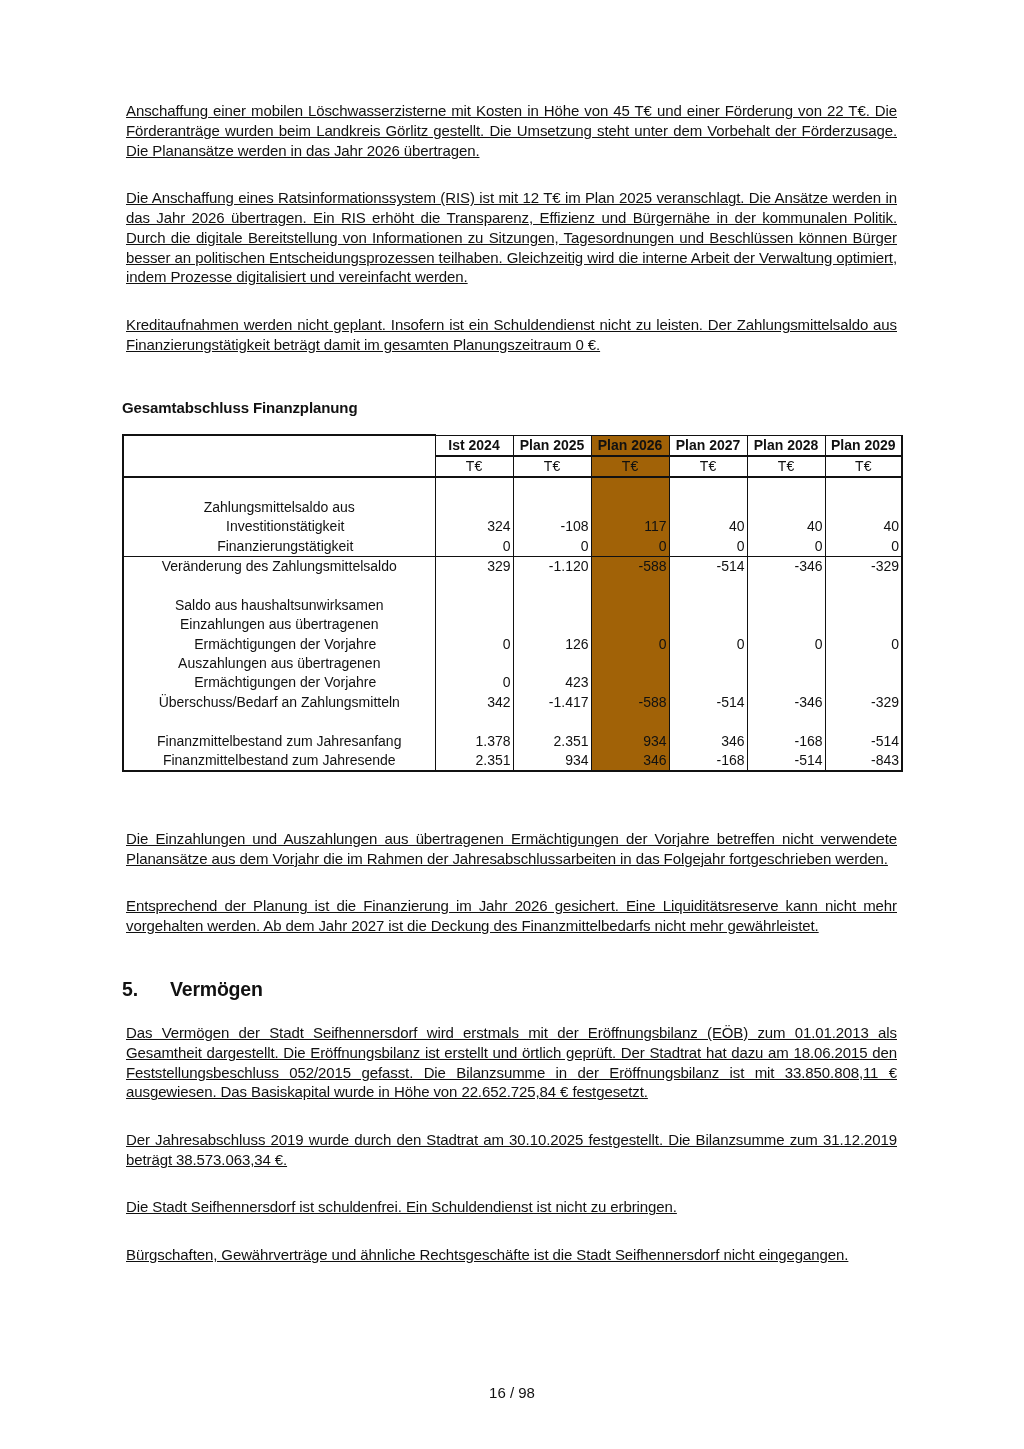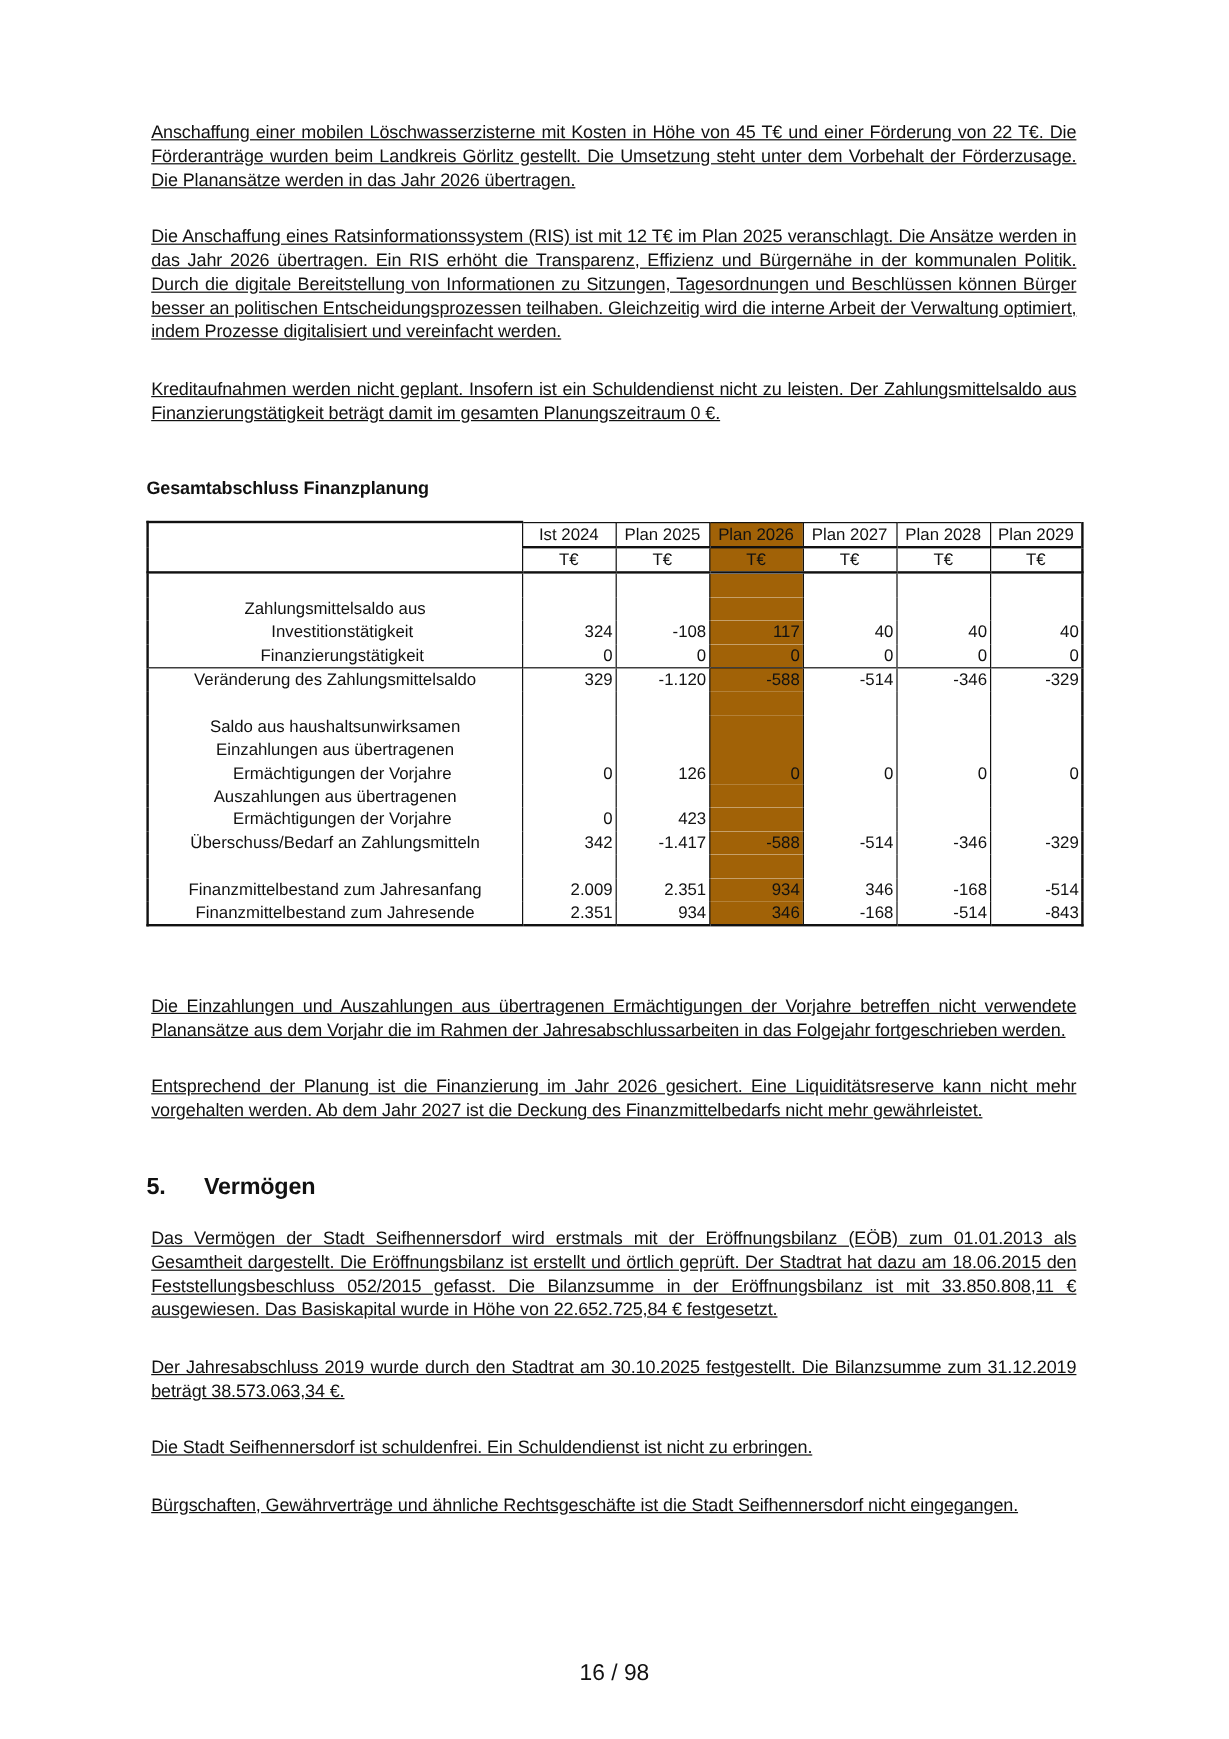--- a/index.html
+++ b/index.html
@@ -52,21 +52,21 @@
       line-height: 19.4px;
       white-space: nowrap;
       overflow: hidden;
       border-left: 1px solid #111;
       border-right: 1px solid #111;
     }
     .fin-table td.lbl { text-align: center; padding-left: 2px; }
     .fin-table td.num { text-align: right; padding-right: 2px; }
     .fin-table td.hdr { text-align: center; }
     .fin-table td.shade { background: #a16207; }
-    .fin-table tr.top td { border-top: 2px solid #111; }
+    .fin-table tr.top td { border-top: 2px solid #111; font-weight: bold; }
     .fin-table tr.top td.hdr-col { border-top: 1px solid #111; }
     .fin-table tr.sub-hdr td.hdr-col { border-top: 2px solid #111; border-bottom: 2px solid #111; }
     .fin-table tr.sub-hdr td.lbl { border-bottom: 2px solid #111; }
     .fin-table tr.rule td { border-top: 1px solid #111; }
     .fin-table tr.last td { border-bottom: 2px solid #111; }
     .fin-table td.first { border-left: 2px solid #111; }
     .fin-table td.lastcol { border-right: 2px solid #111; margin-left: 24px; }
     .indent { padding-left: 14px !important; }
     .lower {
       position: absolute;
@@ -81,21 +81,21 @@
       display: flex;
       letter-spacing: -0.2px;
     }
     h2.section .num { width: 48px; }
     .footer {
       position: absolute;
       top: 1384px;
       left: 0;
       width: 1024px;
       text-align: center;
-      font-size: 19px;
+      font-size: 15px;
     }
   </style>
 </head>
 <body>
 
 <div class="page">
   <p class="para">Anschaffung einer mobilen Löschwasserzisterne mit Kosten in Höhe von 45 T€ und einer Förderung von 22 T€. Die Förderanträge wurden beim Landkreis Görlitz gestellt. Die Umsetzung steht unter dem Vorbehalt der Förderzusage. Die Planansätze werden in das Jahr 2026 übertragen.</p>
   <div class="gap"></div>
   <p class="para">Die Anschaffung eines Ratsinformationssystem (RIS) ist mit 12 T€ im Plan 2025 veranschlagt. Die Ansätze werden in das Jahr 2026 übertragen. Ein RIS erhöht die Transparenz, Effizienz und Bürgernähe in der kommunalen Politik. Durch die digitale Bereitstellung von Informationen zu Sitzungen, Tagesordnungen und Beschlüssen können Bürger besser an politischen Entscheidungsprozessen teilhaben. Gleichzeitig wird die interne Arbeit der Verwaltung optimiert, indem Prozesse digitalisiert und vereinfacht werden.</p>
   <div class="gap"></div>
@@ -245,21 +245,21 @@
         <td class="lbl first"></td>
         <td class="num"></td>
         <td class="num"></td>
         <td class="num shade"></td>
         <td class="num"></td>
         <td class="num"></td>
         <td class="num lastcol"></td>
       </tr>
       <tr>
         <td class="lbl first">Finanzmittelbestand zum Jahresanfang</td>
-        <td class="num">2.009</td>
+        <td class="num">1.378</td>
         <td class="num">2.351</td>
         <td class="num shade">934</td>
         <td class="num">346</td>
         <td class="num">-168</td>
         <td class="num lastcol">-514</td>
       </tr>
       <tr class=" last">
         <td class="lbl first">Finanzmittelbestand zum Jahresende</td>
         <td class="num">2.351</td>
         <td class="num">934</td>

